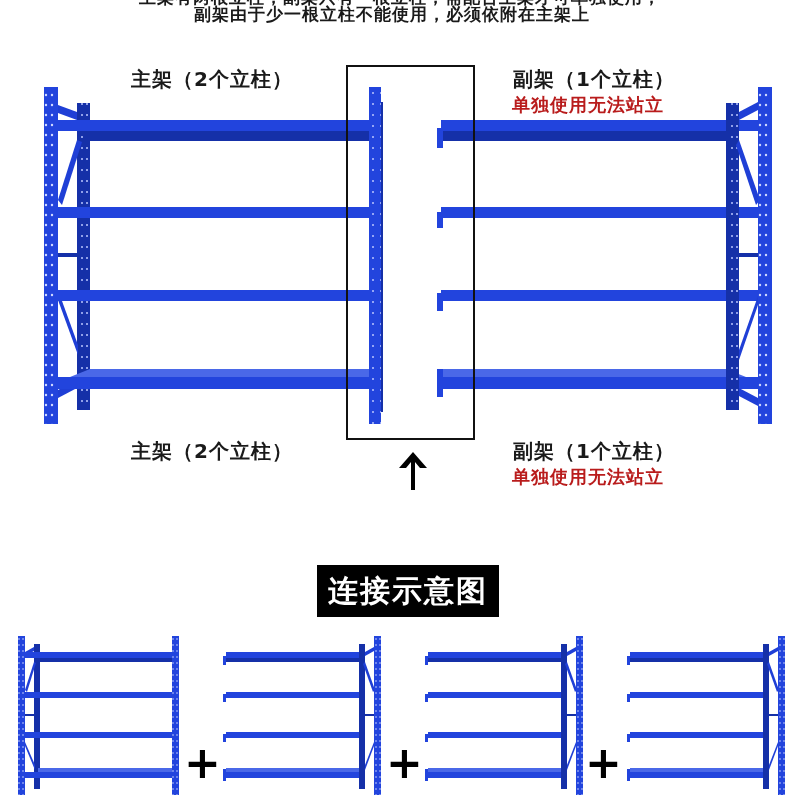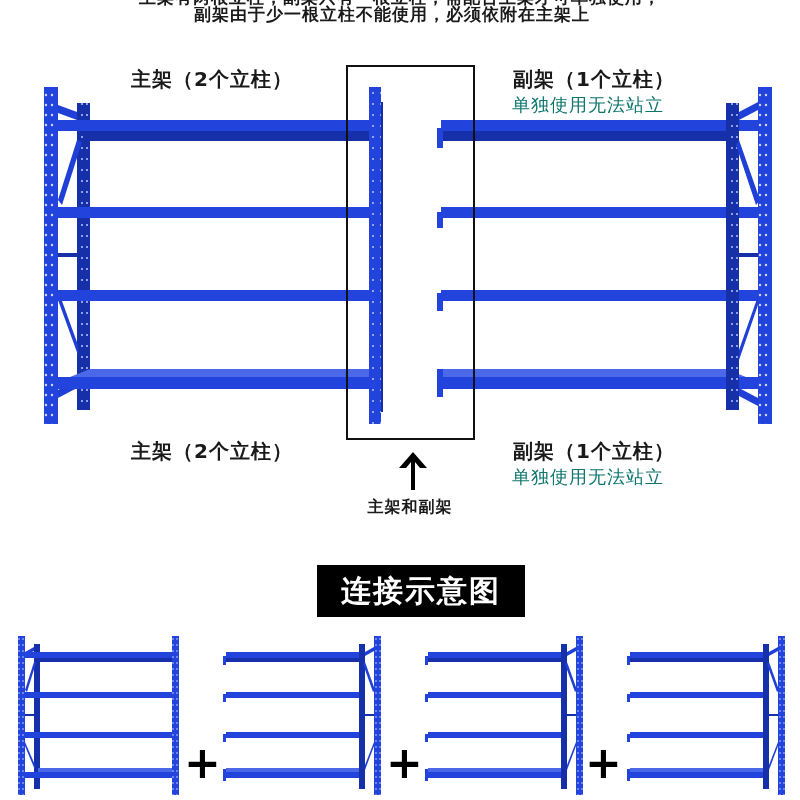--- a/index.html
+++ b/index.html
@@ -2,23 +2,23 @@
 <html><head>
 <meta charset="utf-8">
 <style>
   html, body { margin:0; padding:0; background:#ffffff; }
   body { width:800px; height:800px; position:relative; overflow:hidden;
          font-family:"DejaVu Sans","Liberation Sans",sans-serif; color:#111; }
   .abs { position:absolute; }
   .cap-top1 { left:0; width:800px; top:-14px; text-align:center; font-size:17px; font-weight:bold; letter-spacing:1px; white-space:nowrap; color:#1a1a1a; }
   .cap-top2 { left:0; width:784px; top:3px; text-align:center; font-size:17px; font-weight:bold; letter-spacing:1px; white-space:nowrap; color:#1a1a1a; }
   .lbl { font-size:20px; font-weight:bold; white-space:nowrap; color:#1a1a1a; letter-spacing:1px; }
-  .lbl-red { font-size:18px; font-weight:normal; white-space:nowrap; color:#0f766e; letter-spacing:1px;text-align:center; }
+  .lbl-red { font-size:18px; font-weight:bold; white-space:nowrap; color:#b91c1c; letter-spacing:1px;text-align:center; }
   .shared-note { font-size:16px; font-weight:bold; text-align:center; line-height:26px; color:#1a1a1a; letter-spacing:1px; }
-  .title-box { left:317px; top:565px; width:208px; height:52px; background:#000; color:#fff;
+  .title-box { left:317px; top:565px; width:182px; height:52px; background:#000; color:#fff;
                font-size:30px; font-weight:bold; text-align:center; line-height:52px; letter-spacing:2px; }
   .hl-box { left:346px; top:65px; width:125px; height:371px; border:2px solid #111; }
   .arrow { left:398px; top:452px; width:30px; height:38px; }
   .plus { font-size:44px; font-weight:900; line-height:30px; width:34px; text-align:center; color:#000; }
   svg { position:absolute; overflow:visible; }
 </style>
 </head>
 <body>
 
 <div class="abs cap-top1">主架有两根立柱，副架只有一根立柱，需配合主架才可单独使用；</div>
@@ -101,21 +101,20 @@
   </g>
 </svg>
 
 <div class="abs hl-box"></div>
 
 <svg class="abs arrow" viewBox="0 0 30 38">
   <polygon points="15,0 29,16 22,16 17,10 17,38 13,38 13,10 8,16 1,16" fill="#000"></polygon>
 </svg>
 
 <div class="abs shared-note" style="left:330px; top:494px; width:160px;">
-  <div>主架和副架</div>
 </div>
 
 <div class="abs title-box">连接示意图</div>
 
 <svg class="abs" style="left:0;top:630px" width="800" height="170">
   <defs>
     <pattern id="sholes" width="7" height="6" patternUnits="userSpaceOnUse">
       <circle cx="2" cy="3" r="0.8" fill="#cfd8ff"></circle>
       <circle cx="5" cy="3" r="0.8" fill="#cfd8ff"></circle>
     </pattern>

